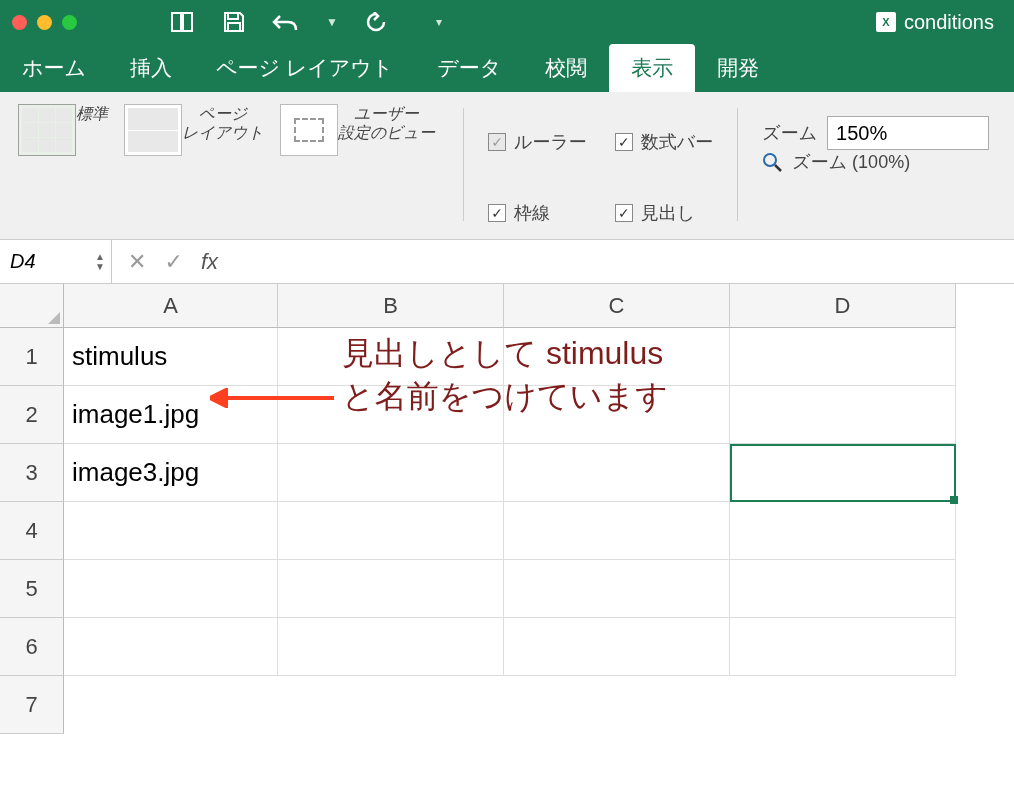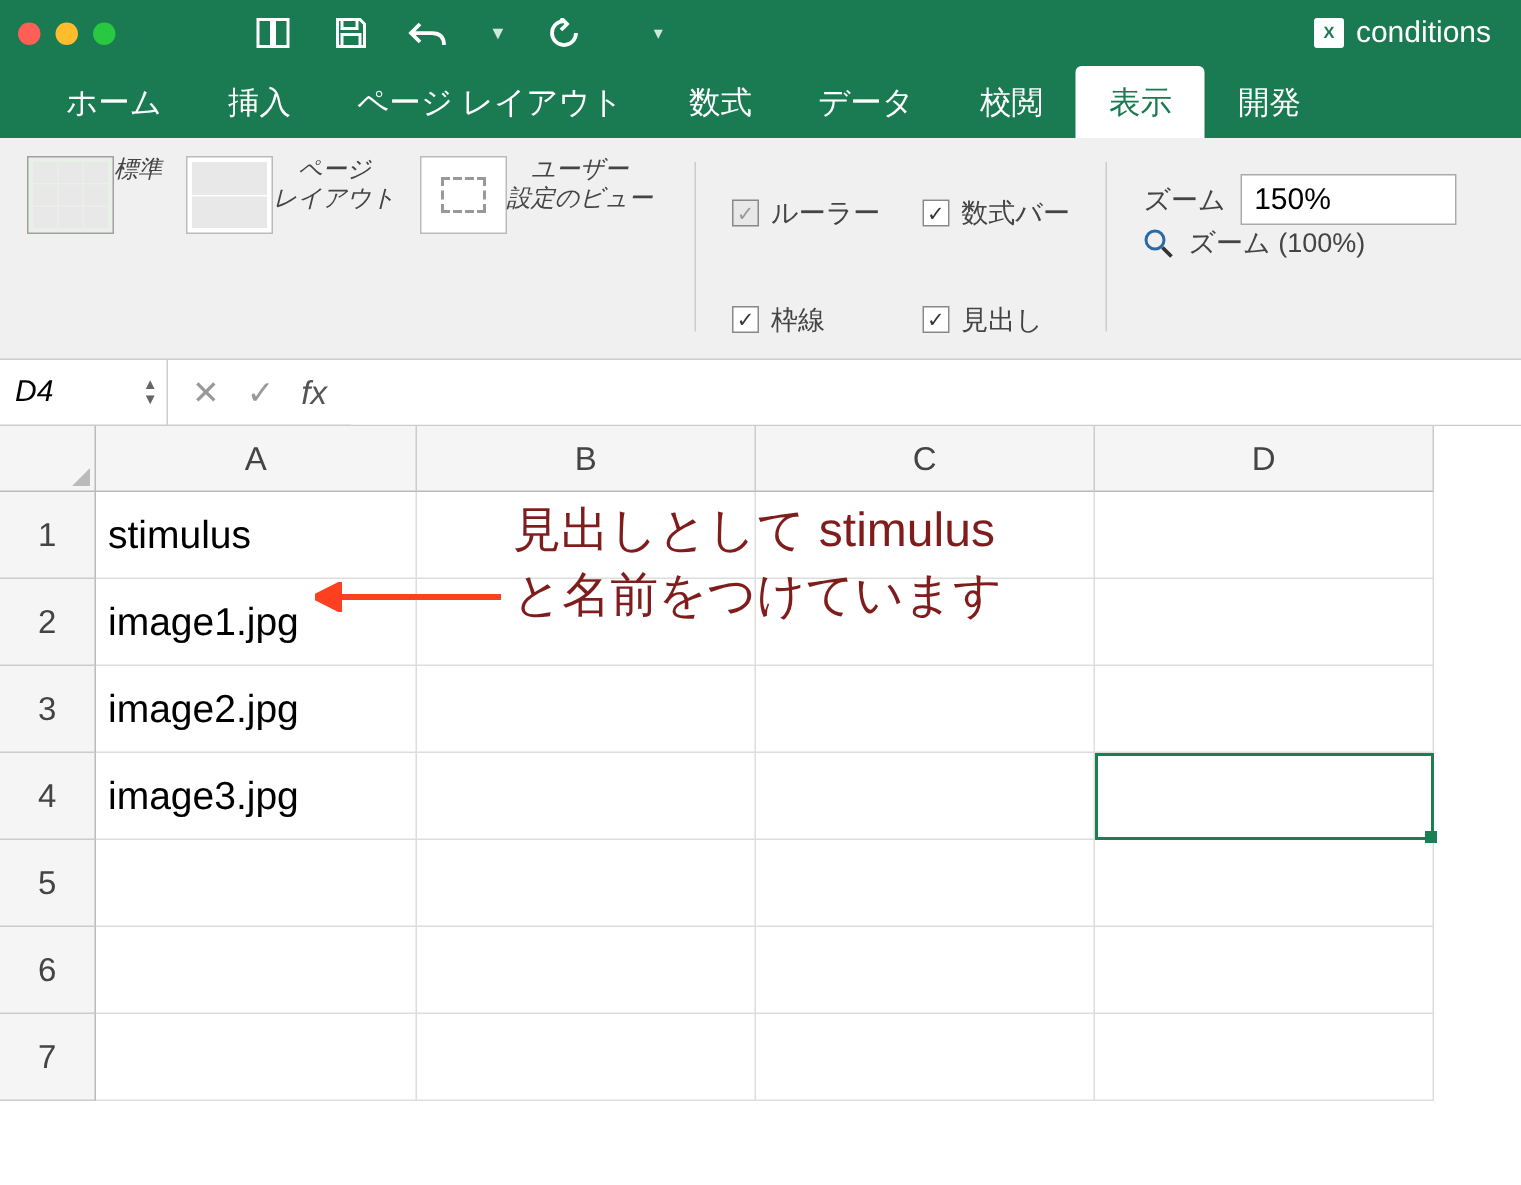--- a/index.html
+++ b/index.html
@@ -10,21 +10,21 @@
 .traffic { display:flex; gap:10px; }
 .tl { width:15px; height:15px; border-radius:50%; }
 .tl.red { background:#ff5f57; }
 .tl.yellow { background:#ffbd2e; }
 .tl.green { background:#28c940; }
 .qat { position:absolute; left:170px; display:flex; align-items:center; gap:26px; }
 .docinfo { position:absolute; right:20px; display:flex; align-items:center; gap:8px; color:#fff; font-size:20px; }
 .xi { width:20px; height:20px; background:#fff; border-radius:2px; display:flex; align-items:center; justify-content:center; color:#1a7a52; font-size:11px; font-weight:bold; }
 
 
-.tabbar { height:48px; background:#1a7a52; display:flex; align-items:flex-end; padding-left:22px; gap:0; }
+.tabbar { height:48px; background:#1a7a52; display:flex; align-items:flex-end; gap:0; }
 .tab { padding:10px 22px; color:#fff; font-size:21px; cursor:pointer; }
 .tab.active { background:#fff; color:#1a7a52; border-radius:4px 4px 0 0; }
 
 
 .ribbon { height:148px; background:#f0f0f0; border-bottom:1px solid #ccc; display:flex; padding:8px 14px 0 14px; gap:18px; }
 .vbtns { display:flex; gap:8px; }
 .vbtn { display:flex; flex-direction:row; align-items:flex-start; cursor:pointer; padding:4px;font-style:italic; }
 .vbtn.active .vicon { border:1px solid #a0a0a0; background:#e8f0e8; }
 .vicon { width:58px; height:52px; border:1px solid #bbb; background:#fff; margin-bottom:6px; display:flex; flex-direction:column; padding:3px; gap:1px; }
 .vlab { font-size:16px; color:#444; text-align:center; line-height:1.2; }
@@ -33,21 +33,21 @@
 .vi-dash { flex:1; border:1px dashed #999; }
 .sep { width:1px; background:#ccc; margin:8px 6px 18px 6px; }
 
 .chkgrid { display:grid; grid-template-columns:auto auto; gap:18px 28px; padding-top:16px; }
 .chk { display:flex; align-items:center; gap:8px; font-size:18px; color:#444; cursor:pointer; }
 .cbx { width:18px; height:18px; border:1px solid #888; background:#fff; display:flex; align-items:center; justify-content:center; font-size:14px; color:#333; }
 .cbx.dis { background:#e8e8e8; color:#999; }
 
 .zoomgrp { display:flex; flex-direction:column; padding-top:16px; }
 .zrow { display:flex; align-items:center; gap:10px; font-size:18px; color:#444; }
-.zinput { width:144px; height:34px; border:1px solid #aaa; background:#fff; font-size:20px; padding:0 8px; }
+.zinput { width:162px; height:34px; border:1px solid #aaa; background:#fff; font-size:20px; padding:0 8px; }
 .zmag { width:20px; height:20px; }
 
 
 .refbar { height:44px; border-bottom:1px solid #ccc; display:flex; align-items:center; }
 .namebox { width:112px; height:44px; border-right:1px solid #ccc; display:flex; align-items:center; padding-left:10px; font-size:20px; position:relative;font-style:italic; }
 .spin { position:absolute; right:6px; display:flex; flex-direction:column; font-size:10px; line-height:1; color:#666; }
 .fxicons { display:flex; align-items:center; gap:18px; padding:0 16px; color:#999; font-size:22px; }
 .fxlabel { font-style:italic; color:#555; font-size:22px; }
 .fxinput { flex:1; height:100%; border:none; font-size:20px; padding:0 10px; outline:none; }
 
@@ -110,21 +110,20 @@
   <div class="docinfo">
     <div class="xi">X</div>
     <span>conditions</span>
   </div>
 </div>
 
 <div class="tabbar">
   <div class="tab">ホーム</div>
   <div class="tab">挿入</div>
   <div class="tab">ページ レイアウト</div>
-  <div class="tab">数式</div>
   <div class="tab">データ</div>
   <div class="tab">校閲</div>
   <div class="tab active">表示</div>
   <div class="tab">開発</div>
 </div>
 
 <div class="ribbon">
   <div class="vbtns">
     <div class="vbtn active">
       <div class="vicon">
@@ -241,26 +240,20 @@
       <div class="cell C"></div>
       <div class="cell D"></div>
     </div>
     <div class="crow">
       <div class="cell A">image1.jpg</div>
       <div class="cell B"></div>
       <div class="cell C"></div>
       <div class="cell D"></div>
     </div>
     <div class="crow">
-      <div class="cell A">image2.jpg</div>
-      <div class="cell B"></div>
-      <div class="cell C"></div>
-      <div class="cell D"></div>
-    </div>
-    <div class="crow">
       <div class="cell A">image3.jpg</div>
       <div class="cell B"></div>
       <div class="cell C"></div>
       <div class="cell D sel"></div>
     </div>
     <div class="crow">
       <div class="cell A"></div>
       <div class="cell B"></div>
       <div class="cell C"></div>
       <div class="cell D"></div>

